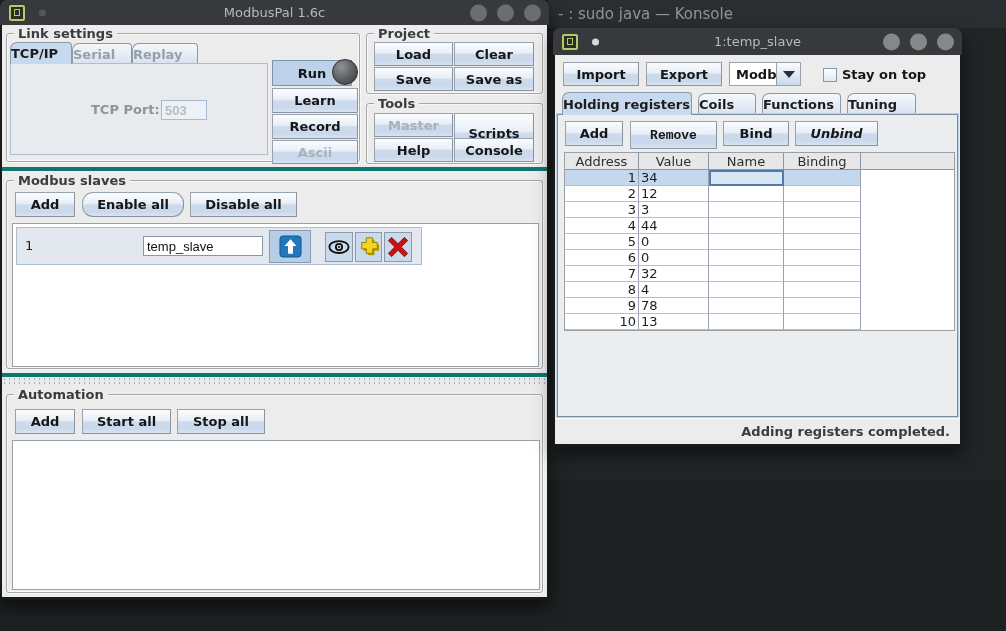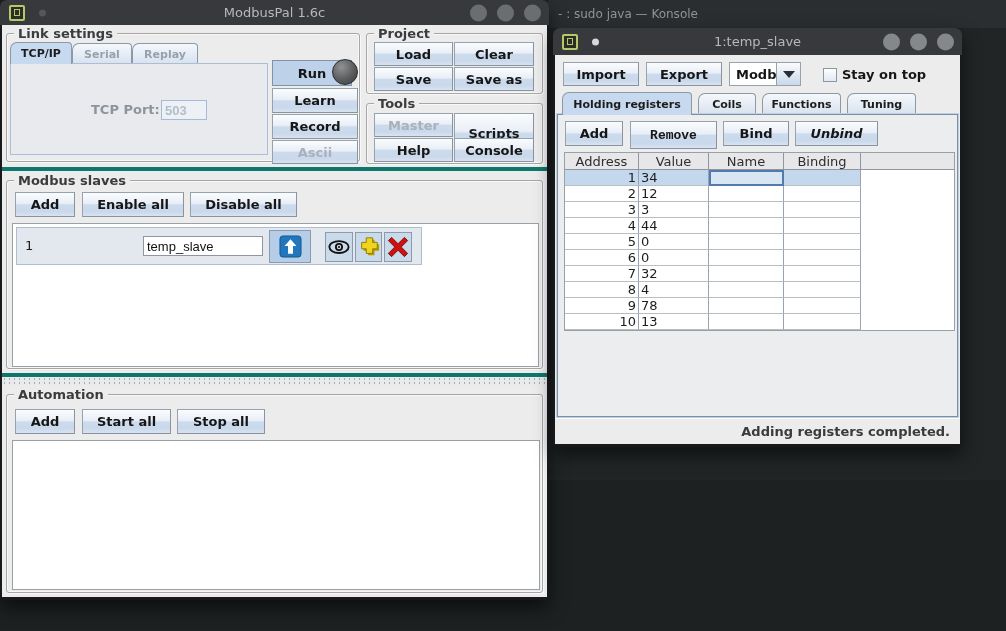--- a/index.html
+++ b/index.html
@@ -4,21 +4,21 @@
 <style>
   * { margin:0; padding:0; box-sizing:border-box; }
   html,body { width:1006px; height:631px; }
   body { font-family:"DejaVu Sans","Liberation Sans",sans-serif; background:#1d2121; position:relative; overflow:hidden; }
 
   .desktop { position:absolute; inset:0; background:#1d2121; }
 
   
   .konsole { position:absolute; left:548px; top:0; width:458px; height:480px; background:#212526; }
   .konsole-bar { height:28px; background:#2a2e31; display:flex; align-items:center; padding-left:10px;
-                 color:#8f9497; font-size:12px; }
+                 color:#8f9497; font-size:15px; }
 
   
   .window { position:absolute; background:#17191b; border-radius:8px 8px 4px 4px;
             box-shadow:0 8px 18px rgba(0,0,0,.55); }
   .titlebar { position:absolute; left:0; right:0; top:0; background:#37393c; border-radius:7px 7px 0 0;
               display:flex; align-items:center; justify-content:center; }
   .titlebar .title { color:#b6b9bb; font-size:13px; }
   .app-icon { position:absolute; left:9px; top:50%; transform:translateY(-50%); width:16px; height:16px;
               border:2px solid #b5c96a; background:#2b2e24; border-radius:2px; }
   .app-icon i { position:absolute; left:3px; top:2px; width:6px; height:7px; border:1px solid #b5c96a; display:block; }
@@ -37,24 +37,24 @@
 
   
   .btn { position:absolute; display:flex; align-items:center; justify-content:center;
          background:linear-gradient(180deg,#fafcfe 0%,#e9eff7 45%,#ccdbec 52%,#c9d8eb 80%,#d8e3f1 100%);
          border:1px solid #98a2ad; border-bottom-color:#8a94a0; border-right-color:#8a94a0;
          font-size:13px; font-weight:bold; color:#161616; cursor:default; }
   .btn.disabled { color:#a9b1ba; }
   .btn.toggled { background:#bdd2e8; border-color:#7f94ab; }
 
   
-  .tab { position:absolute; display:flex; align-items:center; justify-content:center;
+  .tab { position:absolute; display:flex; align-items:center; justify-content:flex-start;
          background:linear-gradient(180deg,#f4f8fb,#d7e1ee);
          border:1px solid #8b99a9; border-bottom:none; border-radius:7px 4px 0 0;
-         font-size:11px; font-weight:bold; color:#1c1c1c; }
+         font-size:13px; font-weight:bold; color:#1c1c1c; }
   .tab.selected { background:#c6d9ee; z-index:2; }
   .tab.dim { color:#98a1ab; }
 
   .tabpanel { position:absolute; background:#e8eaed; border:1px solid #a9bfd8; }
 
   .field { position:absolute; background:#fff; border:1px solid #8c97a3; font-size:13px; padding:1px 3px;
            color:#111; }
   .field.disabled { background:#edf1f5; border-color:#a3bbd4; color:#b4bec8; font-weight:bold; }
 
   .label-dim { position:absolute; font-size:13px; font-weight:bold; color:#8d949c; }
@@ -195,21 +195,21 @@
         </div>
       </div>
 
       <div class="panel" style="top:146px;height:202px;">
         <div class="group" style="left:4px;top:9px;width:537px;height:189px;">
           <span class="group-label">Modbus slaves</span>
         </div>
         <div class="btn" style="left:13px;top:21px;width:60px;height:25px;">
           <span>Add</span>
         </div>
-        <div class="btn" style="left:80px;top:21px;width:102px;height:25px;">
+        <div class="btn" style="left:80px;top:21px;width:102px;height:25px;border-radius:11px;">
           <span>Enable all</span>
         </div>
         <div class="btn" style="left:188px;top:21px;width:107px;height:25px;">
           <span>Disable all</span>
         </div>
         <div class="white-area" style="left:10px;top:52px;width:527px;height:144px;">
           <div class="slave-row" style="left:3px;top:3px;width:406px;height:38px;">
             <span style="position:absolute;left:8px;top:10px;font-size:13px;color:#1d1d1d;">1</span>
             <input class="field" style="left: 126px; top: 8px; width: 120px; height: 20px;" value="temp_slave">
             <div class="icon-btn toggled" style="left:252px;top:2px;width:42px;height:33px;">

